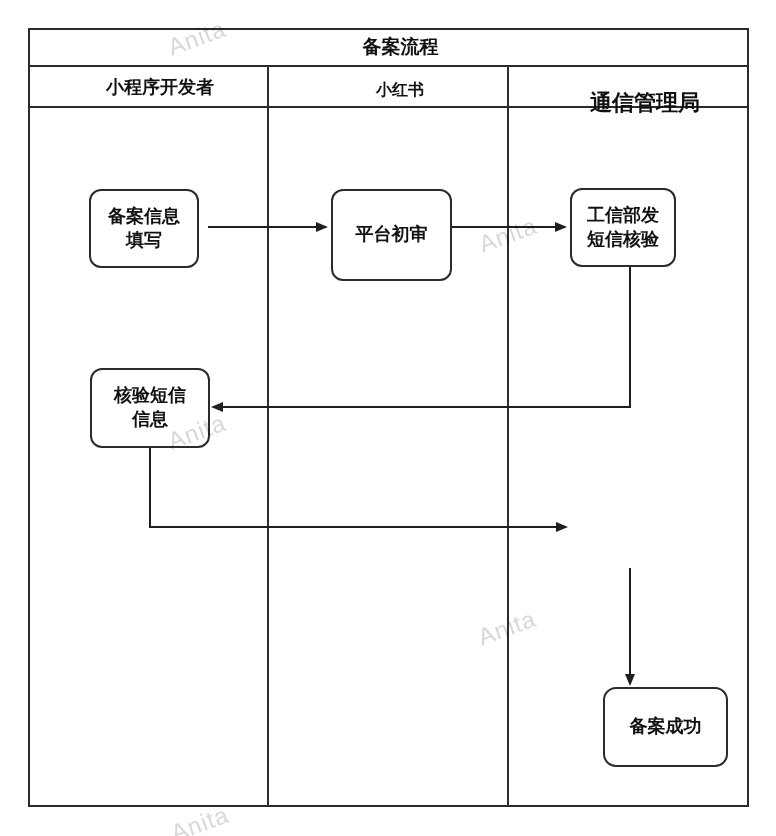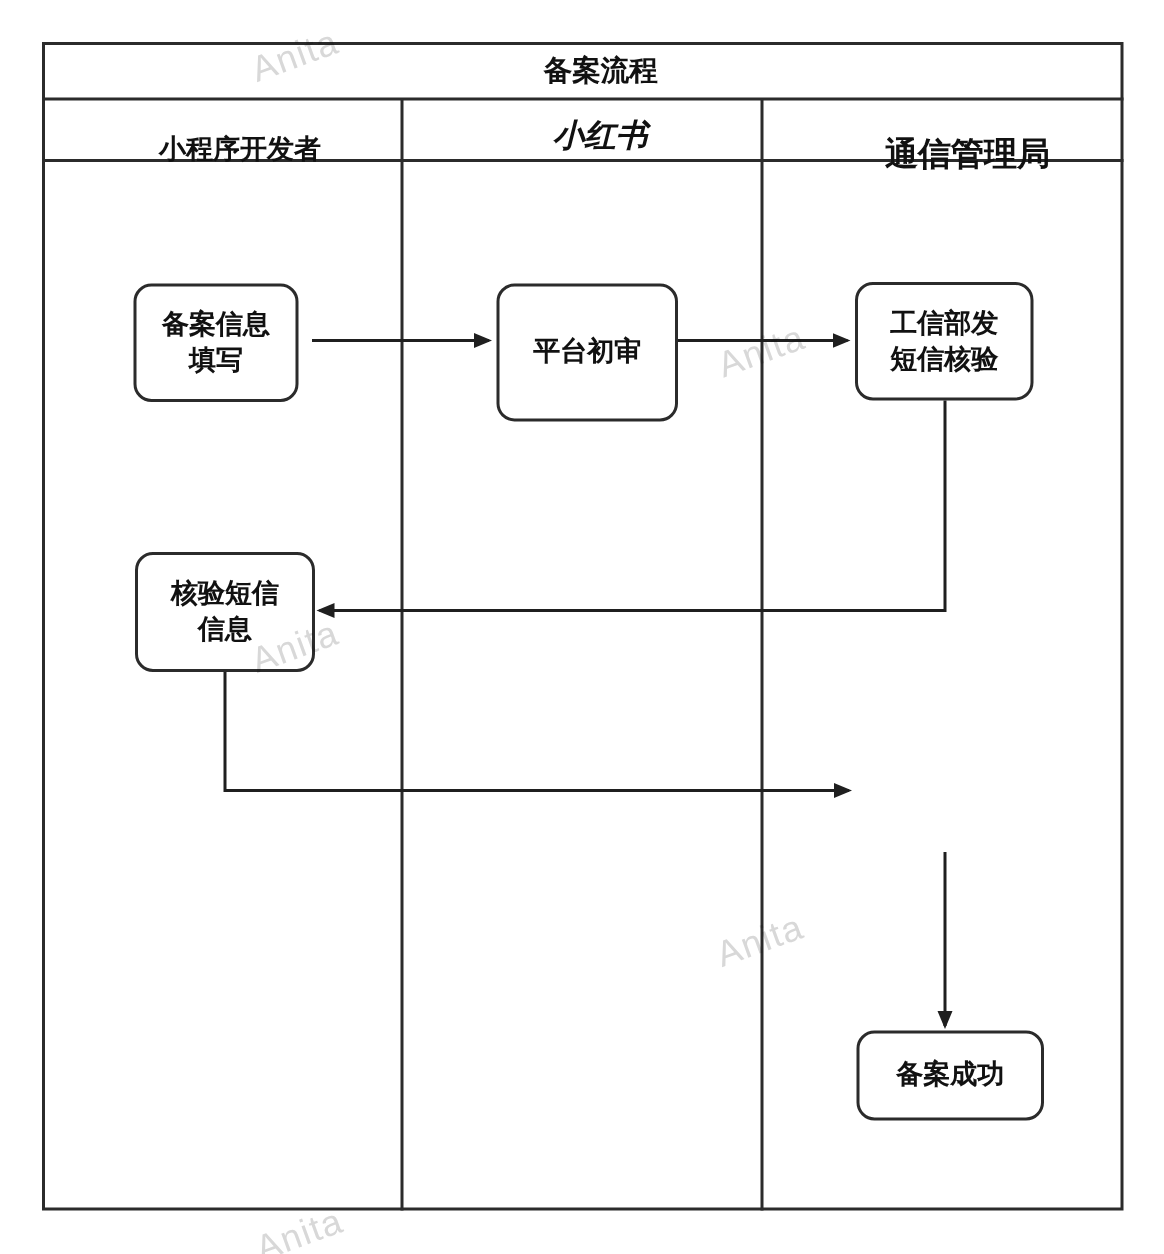--- a/index.html
+++ b/index.html
@@ -39,22 +39,22 @@
     position: absolute;
     display: flex;
     align-items: center;
     justify-content: center;
     box-sizing: border-box;
     font-weight: 700;
     color: #111111;
     padding-left: 24px;
   }
   .title-cell  { left: 28px; top: 28px; width: 721px; height: 38px; font-size: 19px; }
-  .hdr1 { left: 28px;  top: 78px; width: 240px; height: 41px; font-size: 18px; }
-  .hdr2 { left: 268px; top: 66px; width: 240px; height: 48px; font-size: 21px; font-style: italic; }
+  .hdr1 { left: 28px;  top: 66px; width: 240px; height: 41px; font-size: 18px; }
+  .hdr2 { left: 268px; top: 66px; width: 240px; height: 48px; font-size: 16px; }
   .hdr3 { left: 508px; top: 82px; width: 250px; height: 41px; font-size: 22px; }
 
   
   .node {
     position: absolute;
     box-sizing: border-box;
     border: 2px solid #2b2b2b;
     border-radius: 12px;
     background: #ffffff;
     display: flex;
@@ -63,24 +63,24 @@
     text-align: center;
     font-size: 18px;
     font-weight: 700;
     line-height: 1.32;
     white-space: pre-line;
     color: #111111;
     z-index: 2;
   }
   .n1 { left: 89px;  top: 189px; width: 110px; height: 79px; }
   .n2 { left: 331px; top: 189px; width: 121px; height: 92px; }
-  .n3 { left: 570px; top: 188px; width: 119px; height: 79px; }
+  .n3 { left: 570px; top: 188px; width: 106px; height: 79px; }
   .n4 { left: 90px;  top: 368px; width: 120px; height: 80px; }
   .n5 { left: 569px; top: 489px; width: 123px; height: 79px; }
-  .n6 { left: 571px; top: 687px; width: 125px; height: 60px; }
+  .n6 { left: 603px; top: 687px; width: 125px; height: 80px; border-radius: 13px; }
 
   svg.edges {
     position: absolute;
     left: 0; top: 0;
     width: 776px; height: 836px;
     z-index: 3;
     pointer-events: none;
   }
 
   

